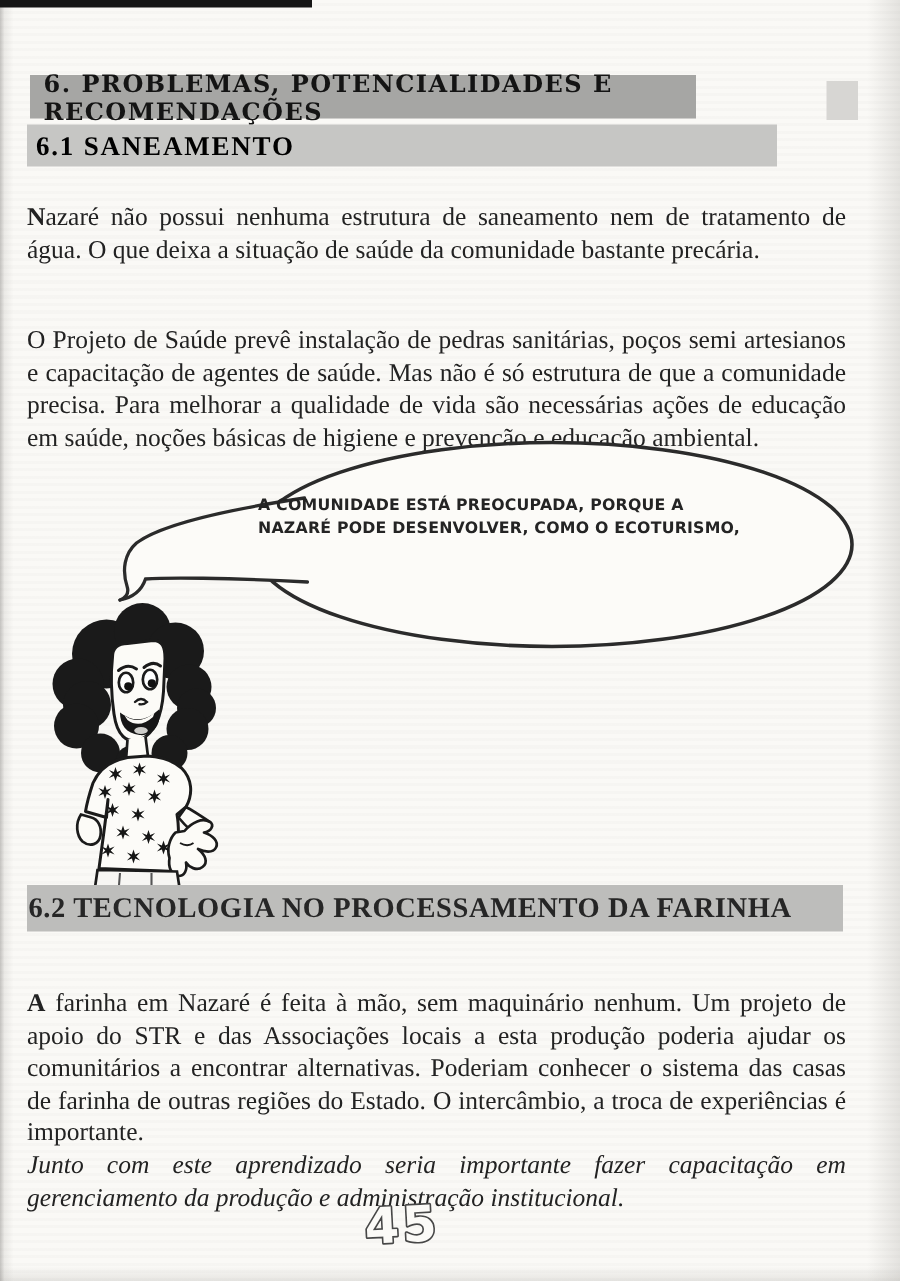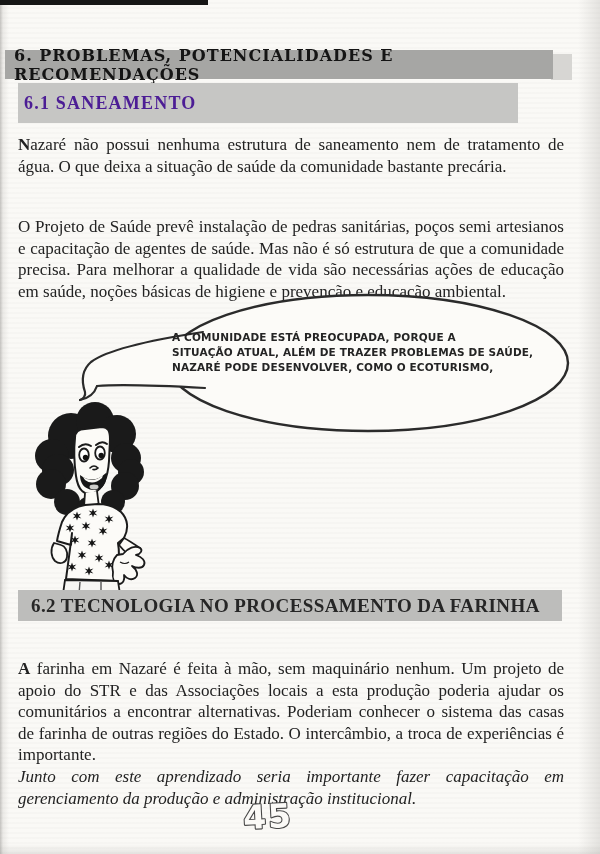--- a/index.html
+++ b/index.html
@@ -14,31 +14,31 @@
       repeating-linear-gradient(0deg, rgba(0,0,0,0.015) 0 2px, rgba(0,0,0,0) 2px 5px);
     font-family:"Liberation Serif", serif;color:#1f1f1f;
   }
   .abs{position:absolute;}
   
   #scan-strip{left:0;top:0;width:208px;height:5px;background:#161616;}
   
   .bar{display:flex;align-items:center;box-sizing:border-box;}
   #h1-shadow{left:551px;top:54px;width:21px;height:26px;background:#d7d6d3;}
   #header-main{
-    left:5px;top:50px;width:548px;height:29px;background:#a6a6a4;
+    left:20px;top:50px;width:444px;height:29px;background:#a6a6a4;
     font-family:"DejaVu Serif", serif;font-weight:bold;font-size:16px;
     letter-spacing:1px;color:#141414;padding-left:9px;
   }
   #header-s1{
-    left:18px;top:83px;width:500px;height:40px;background:#c6c6c4;
-    font-weight:bold;font-size:18px;letter-spacing:1.2px;color:#4c1d95;padding-left:6px;
+    left:18px;top:83px;width:500px;height:28px;background:#c6c6c4;
+    font-weight:bold;font-size:18px;letter-spacing:1.2px;color:#000000;padding-left:6px;
   }
   #header-s2{
     left:18px;top:590px;width:544px;height:31px;background:#bdbdbb;
-    font-weight:bold;font-size:19px;letter-spacing:0.4px;color:#262626;padding-left:13px;
+    font-weight:bold;font-size:19px;letter-spacing:0.4px;color:#262626;padding-left:1px;
     z-index:3;
   }
   
   .para{
     position:absolute;left:18px;width:546px;
     font-size:17px;line-height:21.5px;text-align:justify;color:#222;
   }
   .lead{font-weight:bold;}
   #para-s1-a{top:117px;}
   #para-s1-b{top:199px;}
@@ -83,21 +83,20 @@
 
   <svg class="abs" id="bubble-svg" viewBox="0 0 525 162">
     <ellipse cx="313" cy="81" rx="200" ry="68" fill="#fcfbf8" stroke="#2b2b2b" stroke-width="2.4"></ellipse>
     <path d="M 148 50 C 95 58, 52 68, 36 80 C 28 87, 26 98, 30 110 C 31 114, 28 117, 25 118 C 35 116, 40 110, 42 104 C 55 103, 95 103, 150 106 Z" fill="#fcfbf8" stroke="none"></path>
     <path d="M 148 50 C 95 58, 52 68, 36 80 C 28 87, 26 98, 30 110 C 31 114, 28 117, 25 118" fill="none" stroke="#2b2b2b" stroke-width="2.2" stroke-linecap="round"></path>
     <path d="M 25 118 C 35 116, 40 110, 42 104 C 55 103, 95 103, 150 106" fill="none" stroke="#2b2b2b" stroke-width="2.2" stroke-linecap="round"></path>
   </svg>
 
   <div class="abs" id="bubble-text">
     <div>A COMUNIDADE ESTÁ PREOCUPADA, PORQUE A</div>
-    <div>SITUAÇÃO ATUAL, ALÉM DE TRAZER PROBLEMAS DE SAÚDE,</div>
     <div>NAZARÉ PODE DESENVOLVER, COMO O ECOTURISMO,</div>
   </div>
 
   <svg class="abs" id="character-svg" viewBox="0 0 170 196">
     <defs>
       <path id="star" d="M0 -4.6 L1.1 -1.4 L4.4 -2.6 L1.8 0 L4.4 2.6 L1.1 1.4 L0 4.6 L-1.1 1.4 L-4.4 2.6 L-1.8 0 L-4.4 -2.6 L-1.1 -1.4 Z" fill="#161616"></path>
     </defs>
 
     <g fill="#1a1a1a">
       <circle cx="46" cy="38" r="23"></circle>

